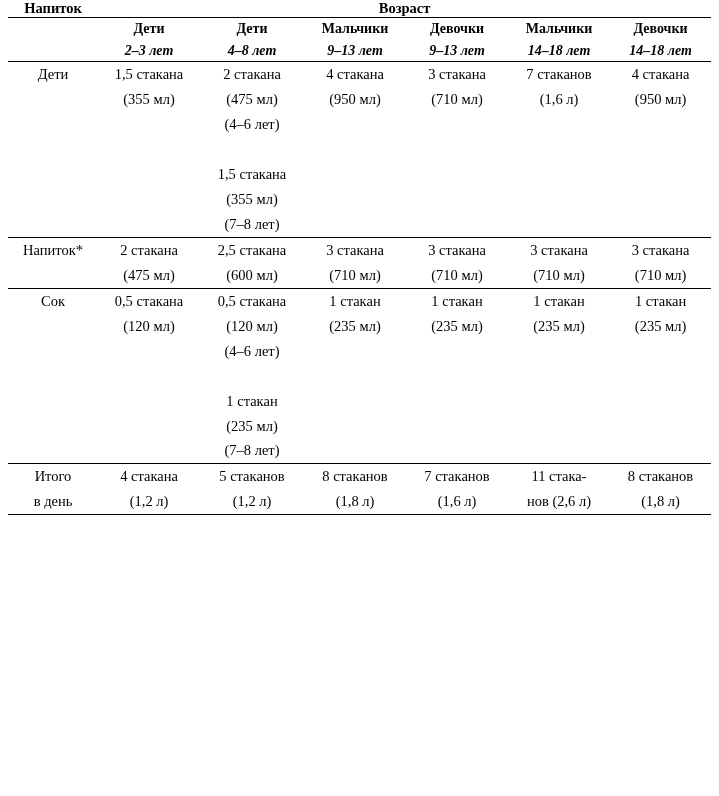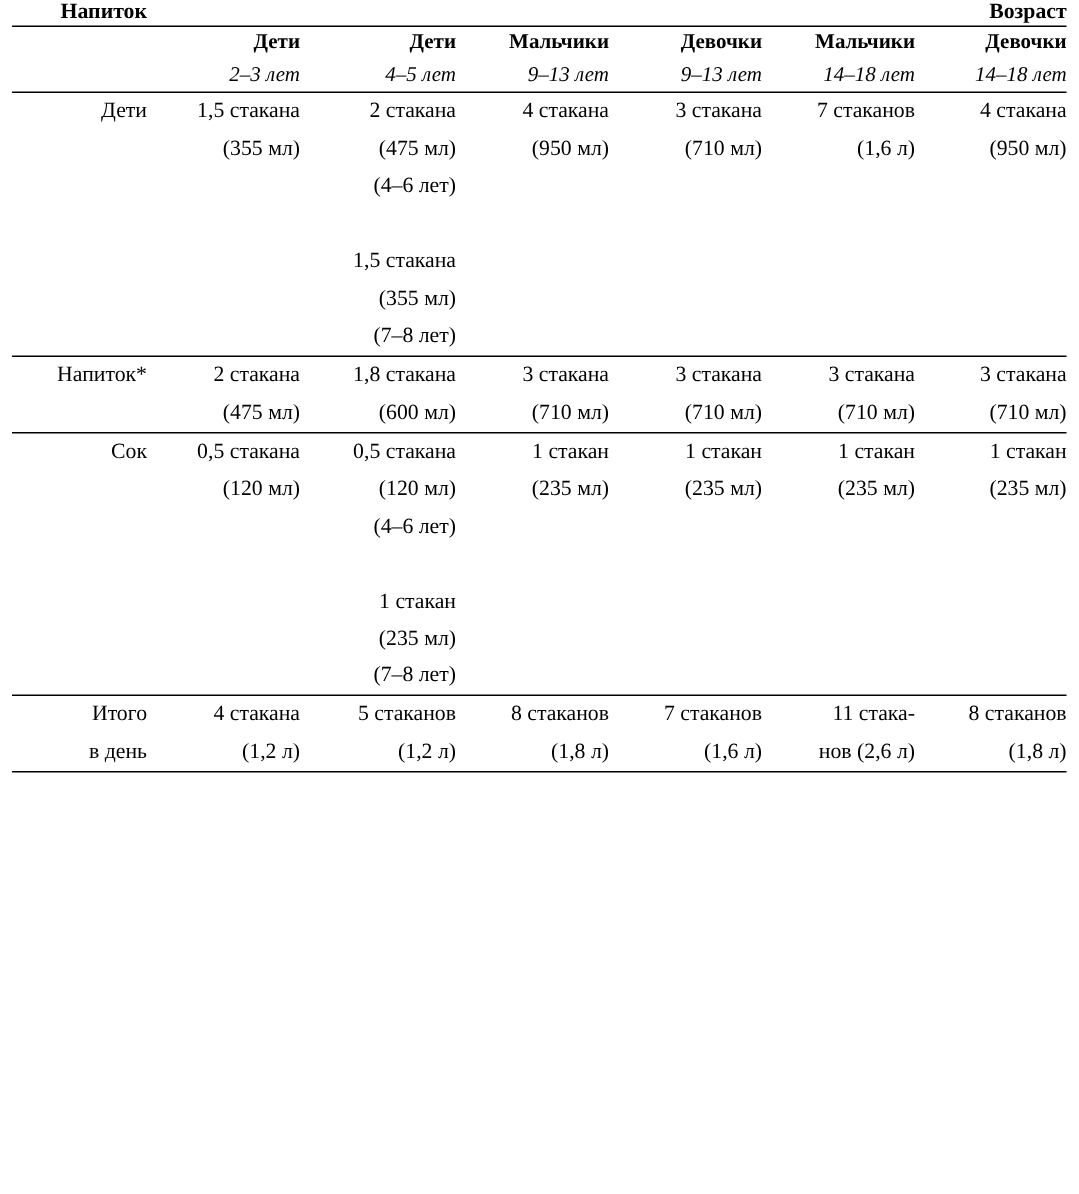--- a/index.html
+++ b/index.html
@@ -24,21 +24,21 @@
   table.beverage-table {
     width: 703px;
     border-collapse: collapse;
     table-layout: fixed;
     font-size: 14.5px;
   }
   table.beverage-table td,
   table.beverage-table th {
     vertical-align: top;
     padding: 0;
-    text-align: right;
+    text-align: center;
   }
   .rule {
     border-top: 1.6px solid #000;
   }
 
   
   col.c0 { width: 90px; }
   col.c1 { width: 102px; }
   col.c2 { width: 104px; }
   col.c3 { width: 102px; }
@@ -60,21 +60,21 @@
     padding: 12px 0 12px 0;
     font-weight: bold;
     line-height: 1.55;
     font-size: 14px;
   }
   .hdr-sub .sub-line2 {
     display: block;
   }
   .hdr-sub .yrs {
     font-style: italic;
-    font-weight: normal;
+    font-weight: bold;
   }
 
   
   .body-row td {
     padding: 12px 0 14px 0;
     line-height: 1.72;
   }
   .row-label {
     font-weight: normal;
   }
@@ -117,21 +117,21 @@
       </tr>
 
       <tr class="hdr-sub rule">
         <td></td>
         <td>
           <span>Дети</span>
           <span class="sub-line2 yrs">2–3 лет</span>
         </td>
         <td>
           <span>Дети</span>
-          <span class="sub-line2 yrs">4–5 лет</span>
+          <span class="sub-line2 yrs">4–8 лет</span>
         </td>
         <td>
           <span>Мальчики</span>
           <span class="sub-line2 yrs">9–13 лет</span>
         </td>
         <td>
           <span>Девочки</span>
           <span class="sub-line2 yrs">9–13 лет</span>
         </td>
         <td>
@@ -177,21 +177,21 @@
         </td>
       </tr>
 
       <tr class="body-row rule">
         <td class="row-label">Напиток*</td>
         <td>
           <span class="cell-line">2 стакана</span>
           <span class="cell-line">(475 мл)</span>
         </td>
         <td>
-          <span class="cell-line">1,8 стакана</span>
+          <span class="cell-line">2,5 стакана</span>
           <span class="cell-line">(600 мл)</span>
         </td>
         <td>
           <span class="cell-line">3 стакана</span>
           <span class="cell-line">(710 мл)</span>
         </td>
         <td>
           <span class="cell-line">3 стакана</span>
           <span class="cell-line">(710 мл)</span>
         </td>

